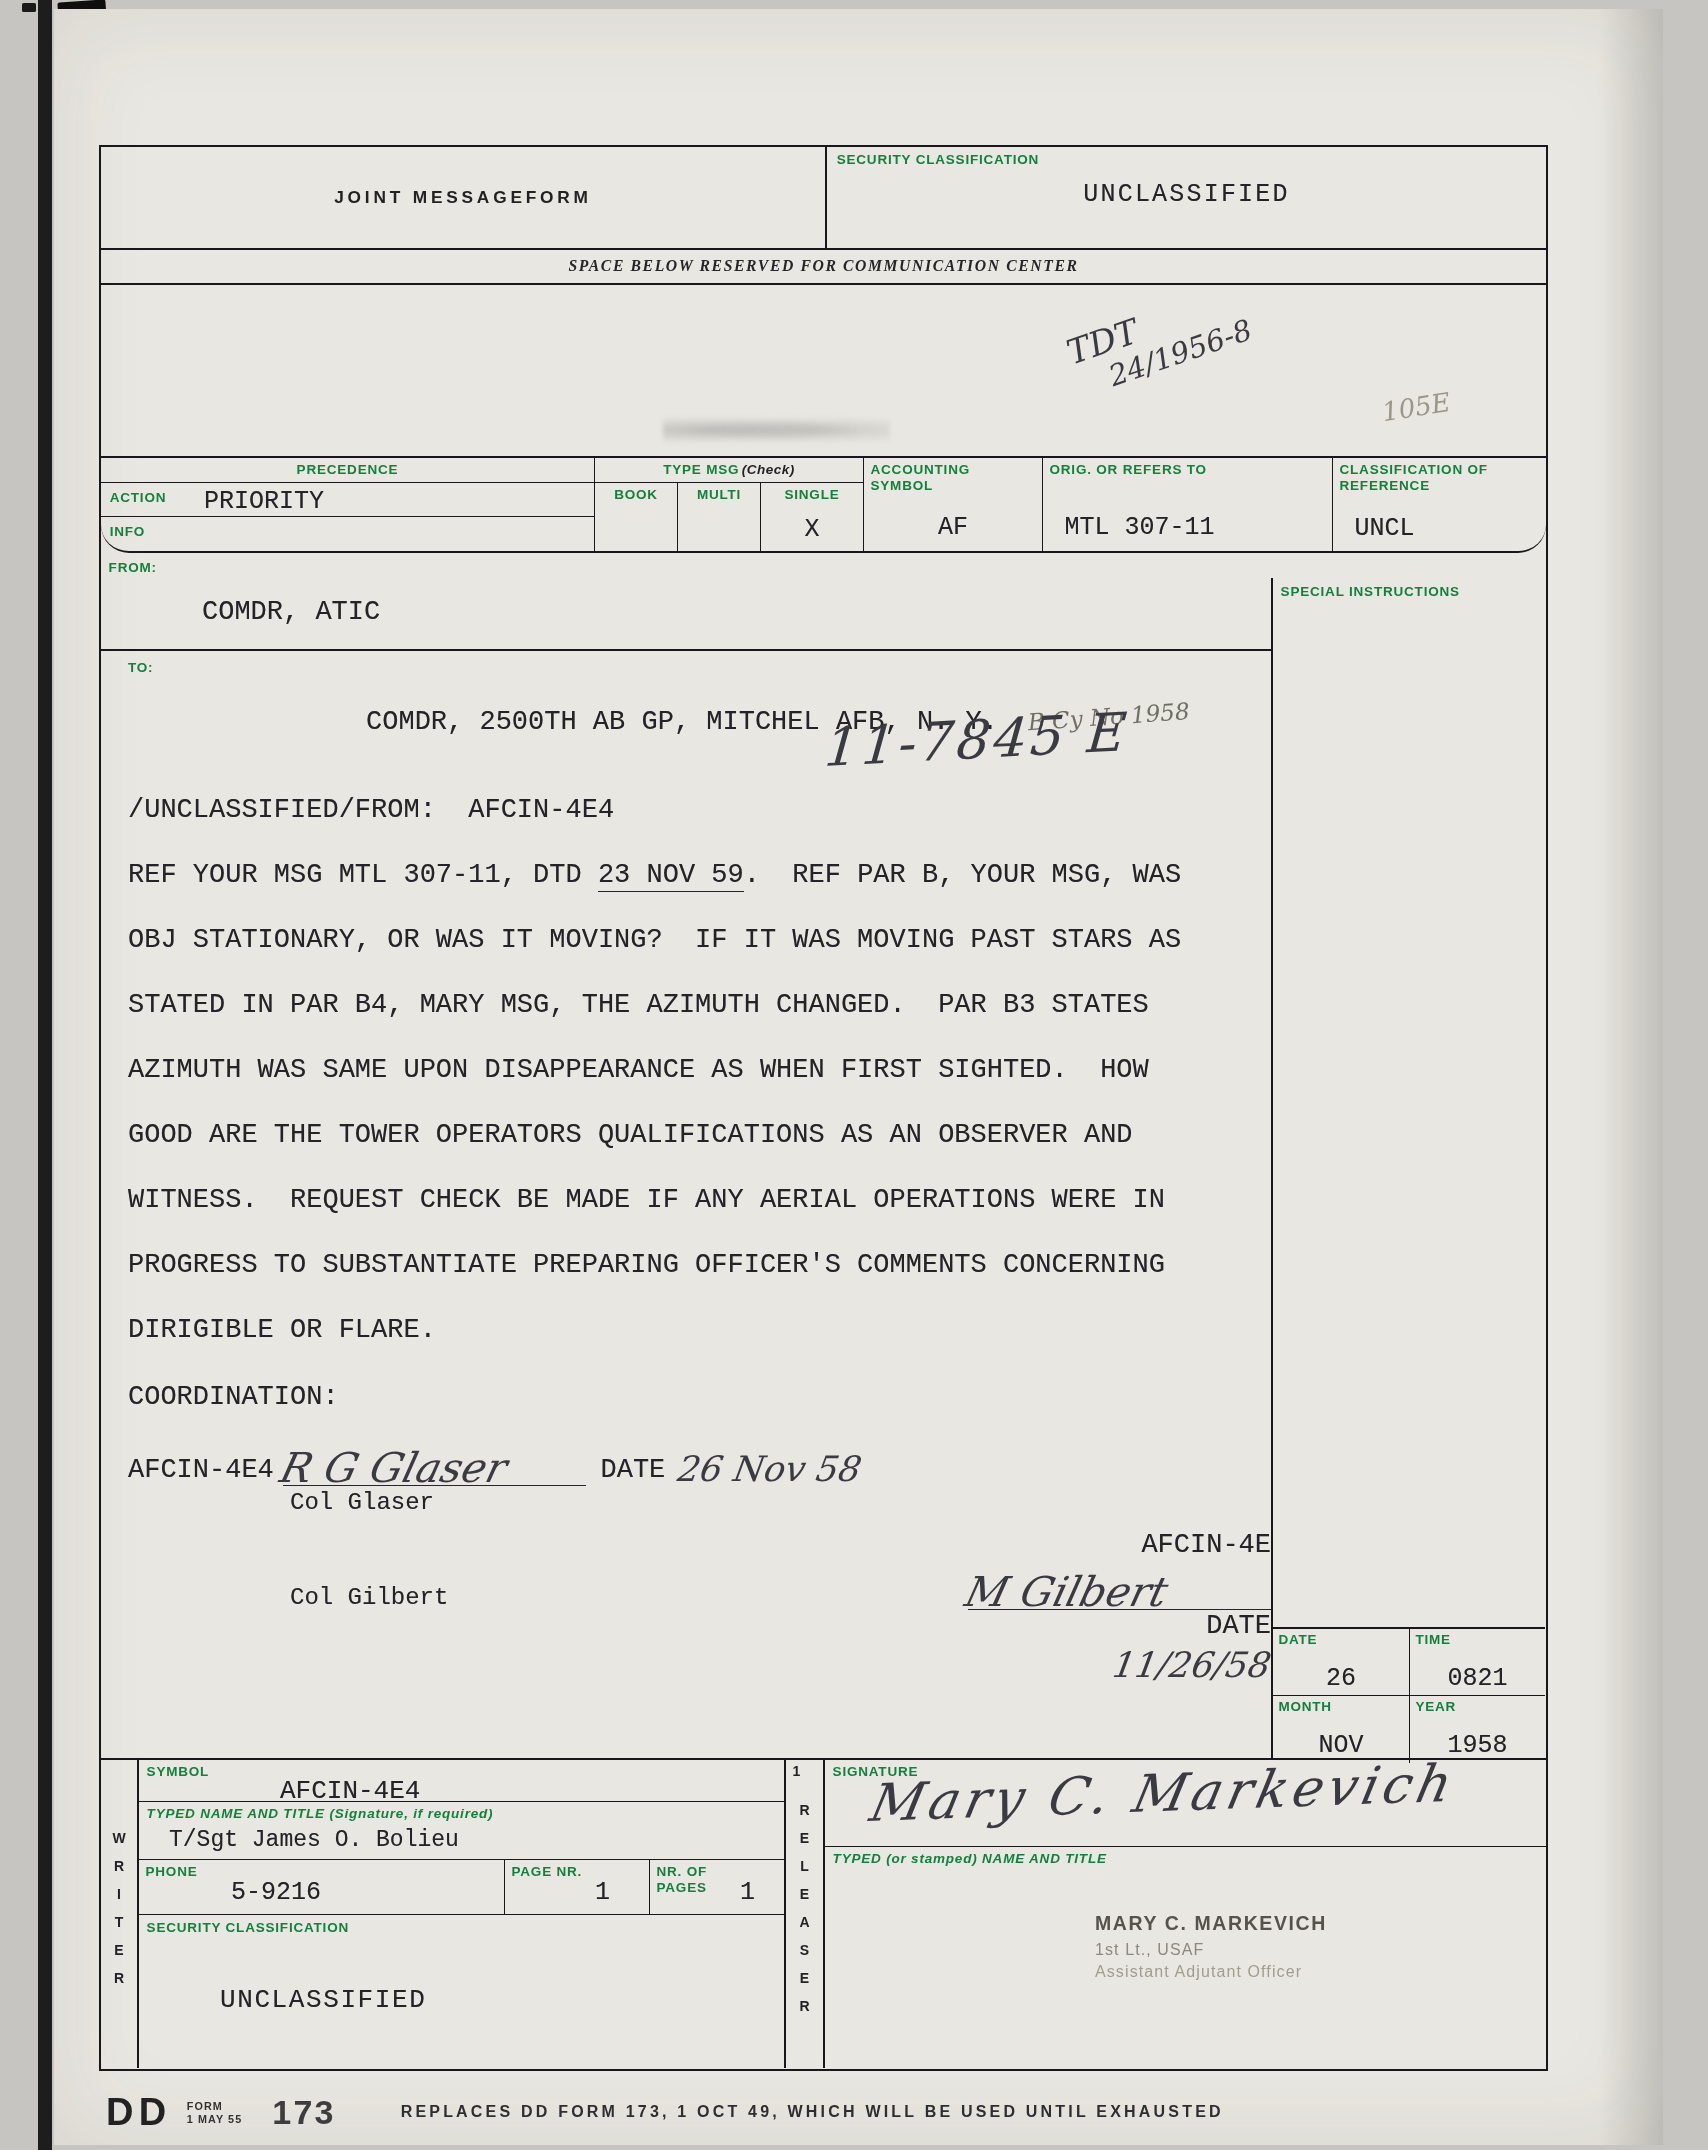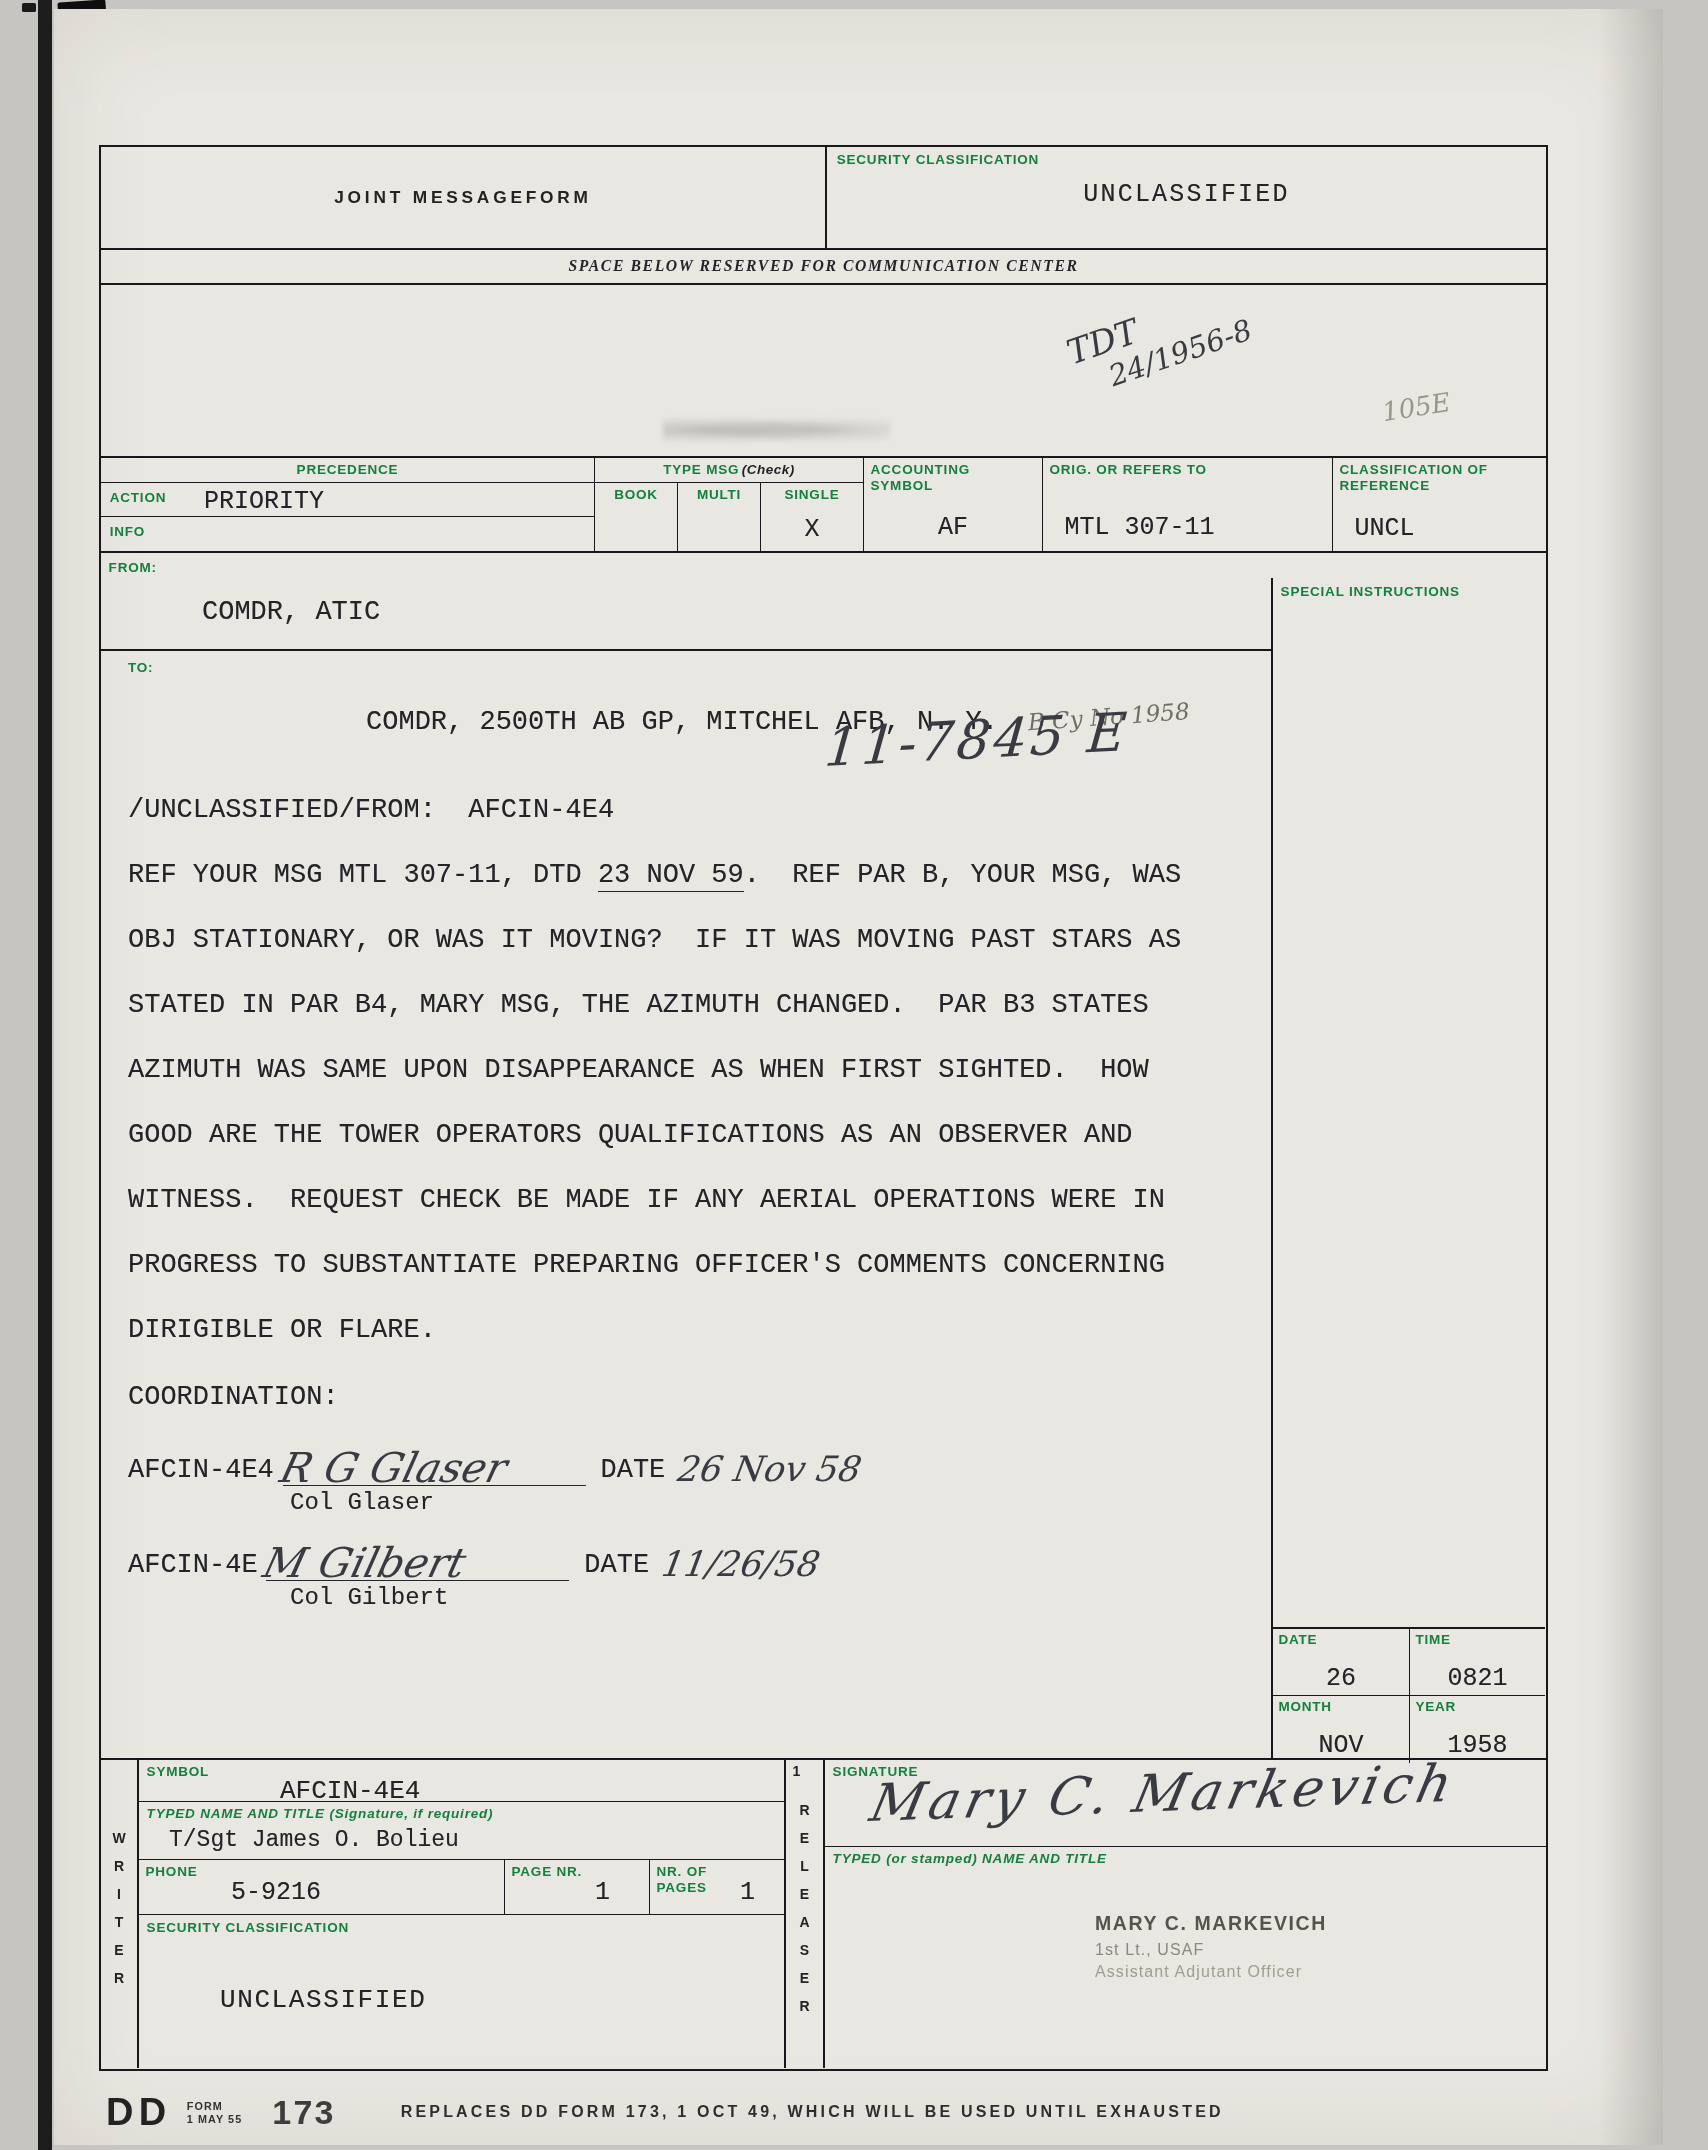--- a/index.html
+++ b/index.html
@@ -39,21 +39,21 @@
   
   .r-comm { position:absolute; left:0; top:137px; width:1445px; height:174px; border-bottom:2.2px solid #18181c; }
   .ann-tdt { position:absolute; left:968px; top:21.6px; transform:rotate(-19deg); font-size:34px; line-height:36px; }
   .ann-tdt .t2 { display:block; font-size:29px; margin-left:32px; }
   .ann-pencil { position:absolute; left:1281px; top:108px; font-size:26px; color:#9a968a; transform:rotate(-9deg); }
   .smudge { position:absolute; left:562px; top:130px; width:227px; height:32px; filter:blur(2.2px);
             background:radial-gradient(ellipse at 20% 50%, rgba(70,70,70,.25), transparent 60%),
                        radial-gradient(ellipse at 70% 50%, rgba(70,70,70,.18), transparent 60%); }
 
   
-  .r-grid { position:absolute; left:0; top:311px; width:1445px; height:95px; border-bottom:2.2px solid #18181c; display:flex; }
+  .r-grid { position:absolute; left:0; top:311px; width:1445px; height:95px; border-bottom:2.2px solid #18181c; display:flex;border-radius:28px; }
   .gc { border-right:1.6px solid #18181c; position:relative; }
   .gc:last-child { border-right:none; }
   .c-prec { width:494px; }
   .prec-head { height:25px; border-bottom:1.6px solid #18181c; text-align:center; padding-top:4.3px; }
   .prec-action { height:34px; border-bottom:1.6px solid #18181c; position:relative; }
   .prec-info { height:34px; position:relative; }
   .prec-action .flabel, .prec-info .flabel { position:absolute; left:8.7px; top:7.6px; }
   .prec-action .mono { position:absolute; left:103px; top:4.3px; font-size:25px; }
   .c-type { width:269px; }
   .type-head { height:25px; border-bottom:1.6px solid #18181c; text-align:center; padding-top:4.3px; }
@@ -90,21 +90,21 @@
               color:#232328; white-space:pre; text-shadow:0 0 0.5px rgba(35,35,40,.35); }
   .coord { margin-top:38px; }
   .coord-label { font-size:27px; line-height:29px; }
   .coord-row { display:flex; align-items:flex-end; height:52px; margin-top:21.6px; }
   .coord-row .office { font-size:27px; line-height:32px; }
   .sig-line { width:303px; border-bottom:1.6px solid #26262a; margin-left:8.7px; display:flex; align-items:flex-end; }
   .sig-line .sig { font-size:41px; transform:skewX(-14deg) translateY(6.5px); white-space:nowrap; }
   .coord-row .datew { font-size:27px; line-height:32px; margin-left:15px; }
   .coord-row .dateval { font-size:35px; margin-left:14px; transform:skewX(-10deg) translateY(3.2px); white-space:nowrap; }
   .coord-typed { font-size:24px; padding-left:162px; margin-top:3.2px; }
-  .coord-row.second { margin-top:13px; }
+  .coord-row.second { margin-top:13px;flex-direction:column; }
 
   
   .dt-box { position:absolute; left:1170px; top:1480px; width:274px; height:131px; border-left:2.2px solid #18181c; border-top:2.2px solid #18181c;
             display:grid; grid-template-columns:136px 1fr; grid-template-rows:66px 1fr; }
   .dt-cell { padding:3.2px 5.4px; position:relative; }
   .dt-cell.c2 { border-left:1.6px solid #18181c; }
   .dt-cell.r2 { border-top:1.6px solid #18181c; }
   .dt-cell .mono { display:block; text-align:center; font-size:25px; margin-top:16px; }
 
   

